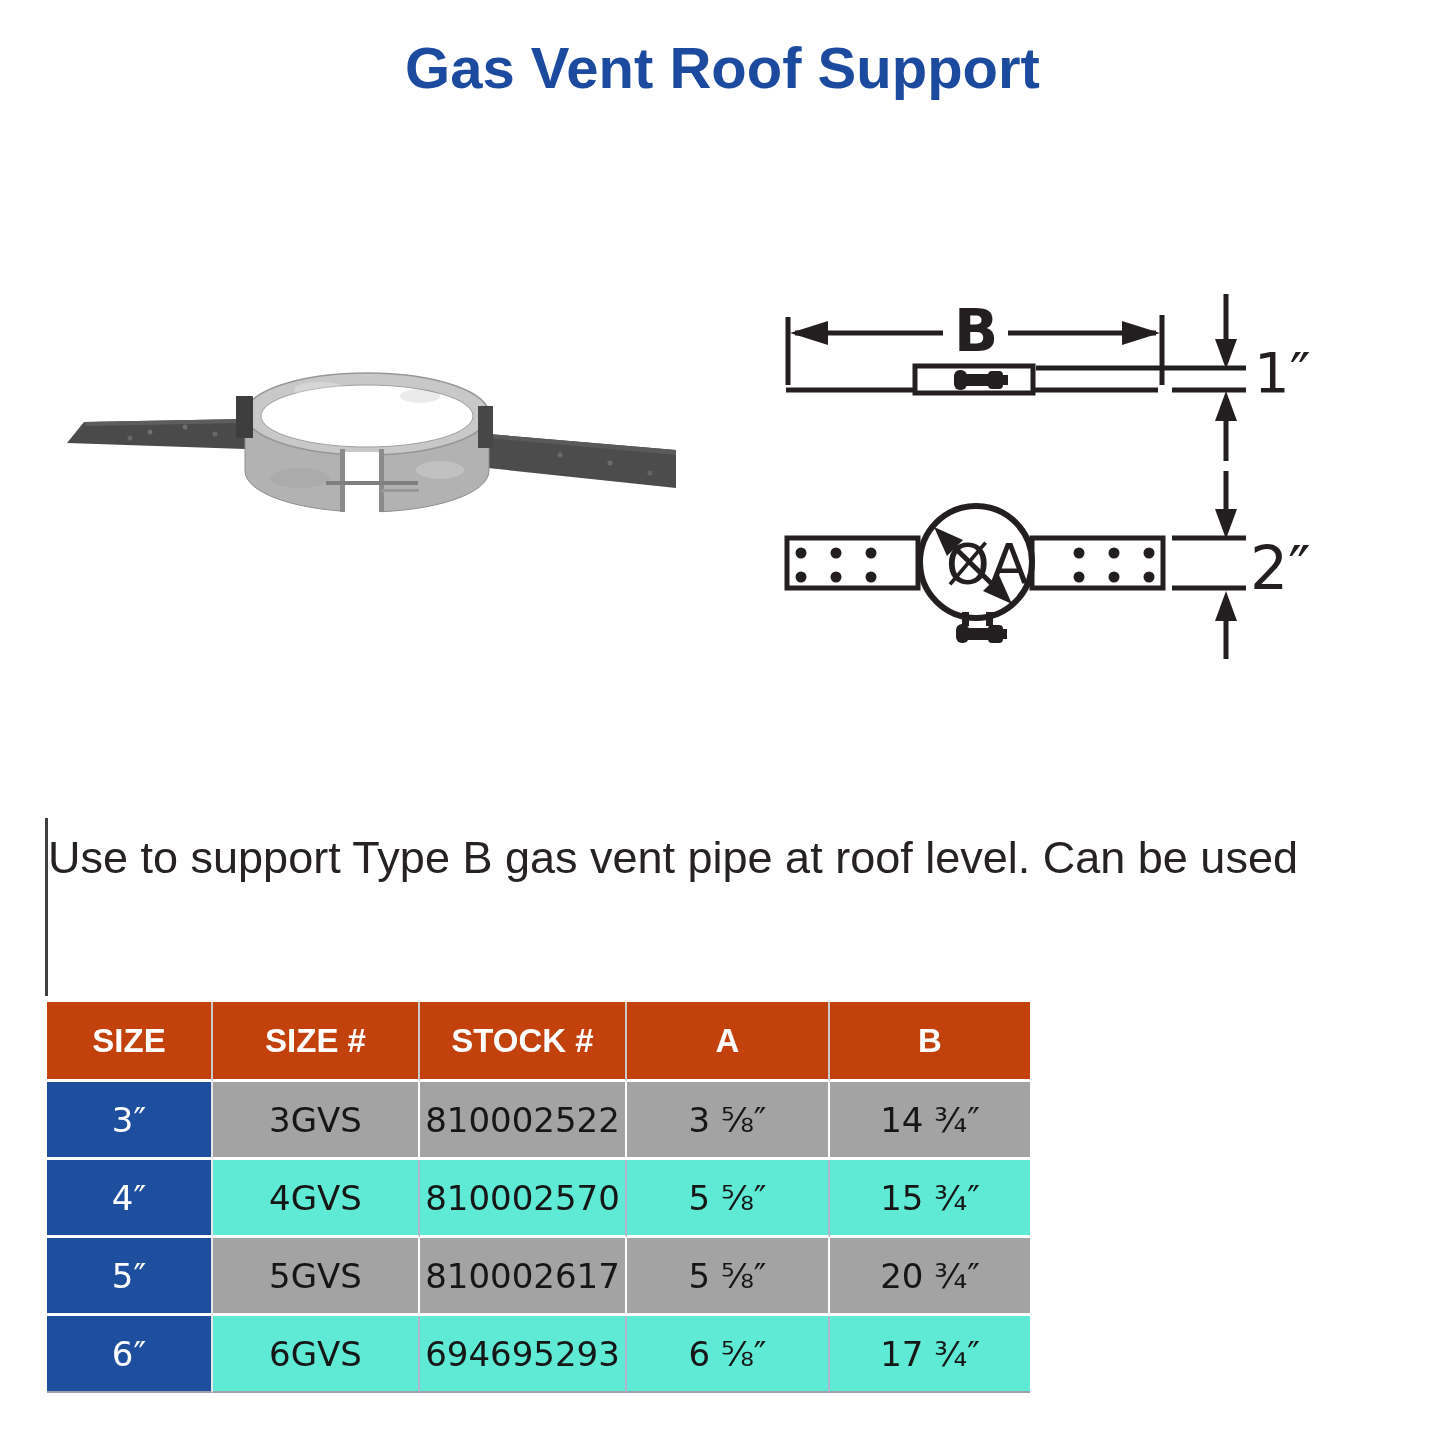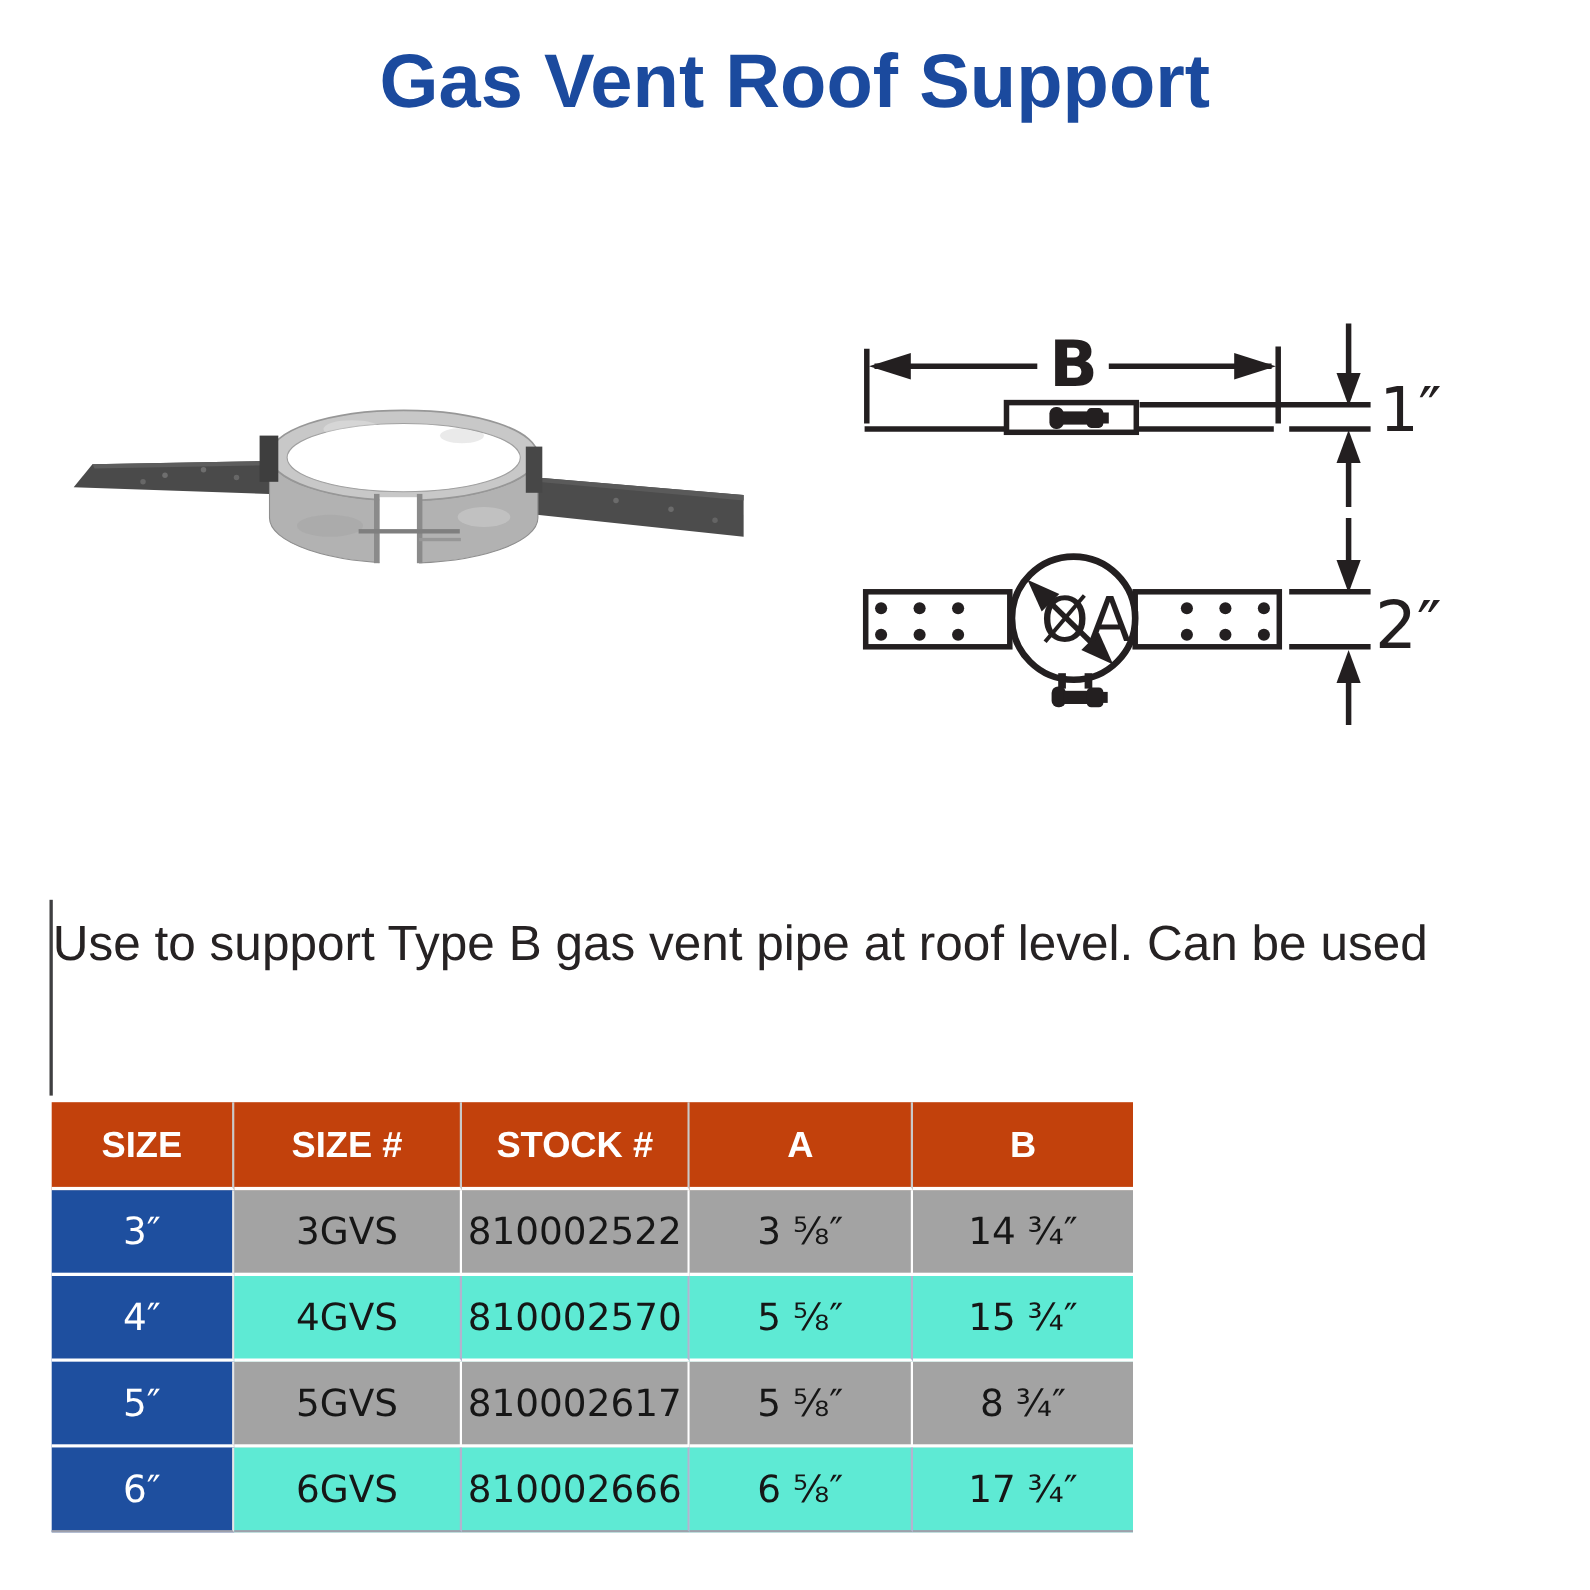--- a/index.html
+++ b/index.html
@@ -2,21 +2,21 @@
 <html><head>
 <meta charset="utf-8">
 <style>
   html,body{margin:0;padding:0;}
   body{
     width:1445px;height:1445px;position:relative;background:#ffffff;
     font-family:"Liberation Sans",sans-serif;overflow:hidden;
   }
   .page-title{
     position:absolute;top:34px;left:0;width:1445px;text-align:center;
-    font-size:69px;font-weight:600;color:#1b4a9e;letter-spacing:0;
+    font-size:58px;font-weight:600;color:#1b4a9e;letter-spacing:0;
   }
   .photo-svg{position:absolute;left:40px;top:335px;width:660px;height:290px;}
   .diagram-svg{position:absolute;left:770px;top:278px;width:570px;height:404px;}
   .description{
     position:absolute;left:45px;top:818px;width:1360px;min-height:178px;
     border-left:3px solid #3f3f41;box-sizing:border-box;
     font-size:45px;line-height:63px;color:#262223;padding-top:8px;
   }
   table.spec{
     position:absolute;left:47px;top:1002px;width:983px;
@@ -187,23 +187,23 @@
       <td>4GVS</td>
       <td>810002570</td>
       <td>5 ⅝″</td>
       <td>15 ¾″</td>
     </tr>
     <tr>
       <td class="size">5″</td>
       <td>5GVS</td>
       <td>810002617</td>
       <td>5 ⅝″</td>
-      <td>8 ¾″</td>
+      <td>20 ¾″</td>
     </tr>
     <tr class="alt">
       <td class="size">6″</td>
       <td>6GVS</td>
-      <td>810002666</td>
+      <td>694695293</td>
       <td>6 ⅝″</td>
       <td>17 ¾″</td>
     </tr>
   </tbody>
 </table>
 
 </body></html>

